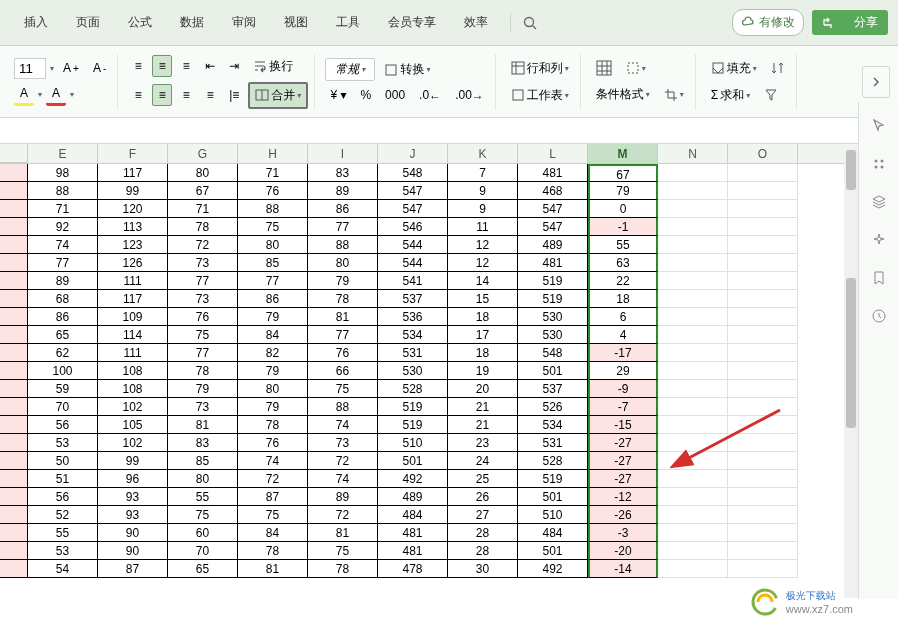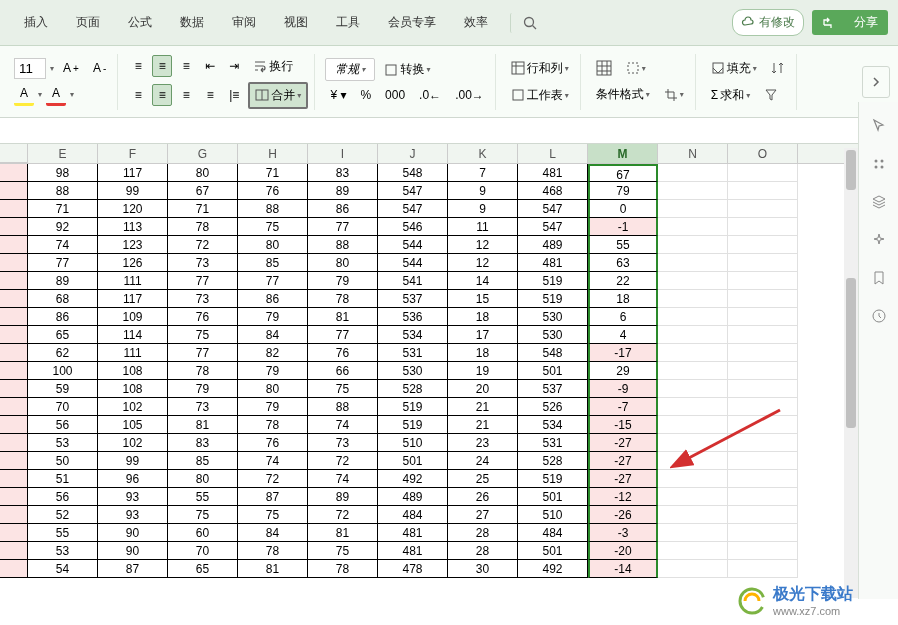--- a/index.html
+++ b/index.html
@@ -30,21 +30,21 @@
 .col-m { border-left: 2px solid #2a8a2a; border-right: 2px solid #2a8a2a; }
 .col-m-top { border-top: 2px solid #2a8a2a; }
 .leftcol { width: 28px; background: #fce4e4; border-right: 1px solid #000; border-bottom: 1px solid #000; }
 .side-panel { position: absolute; right: 0; top: 102px; width: 40px; height: 497px; background: #f8faf8; border-left: 1px solid #d8e0d8; display: flex; flex-direction: column; align-items: center; gap: 18px; padding-top: 14px; }
 .side-icon { width: 20px; height: 20px; cursor: pointer; color: #888; display: flex; align-items: center; justify-content: center; }
 .scrollbar-v { position: absolute; right: 40px; top: 148px; width: 14px; height: 450px; background: #f0f0f0; }
 .scroll-thumb { position: absolute; width: 10px; left: 2px; background: #c0c0c0; border-radius: 3px; }
 .arrow-annotation { position: absolute; pointer-events: none; }
 .watermark { position: absolute; right: 45px; bottom: 8px; display: flex; align-items: center; gap: 6px; }
 .wm-logo { width: 30px; height: 30px; }
-.wm-text { font-size: 16px; color: #3a7aca; font-weight: bold; }
+.wm-text { font-size: 10px; color: #3a7aca; font-weight: normal; }
 .wm-url { font-size: 11px; color: #888; }
 svg { display: block; }
 </style>
 </head>
 <body>
 
 <div class="top-tabs">
   <span class="tab">插入</span>
   <span class="tab">页面</span>
   <span class="tab">公式</span>

